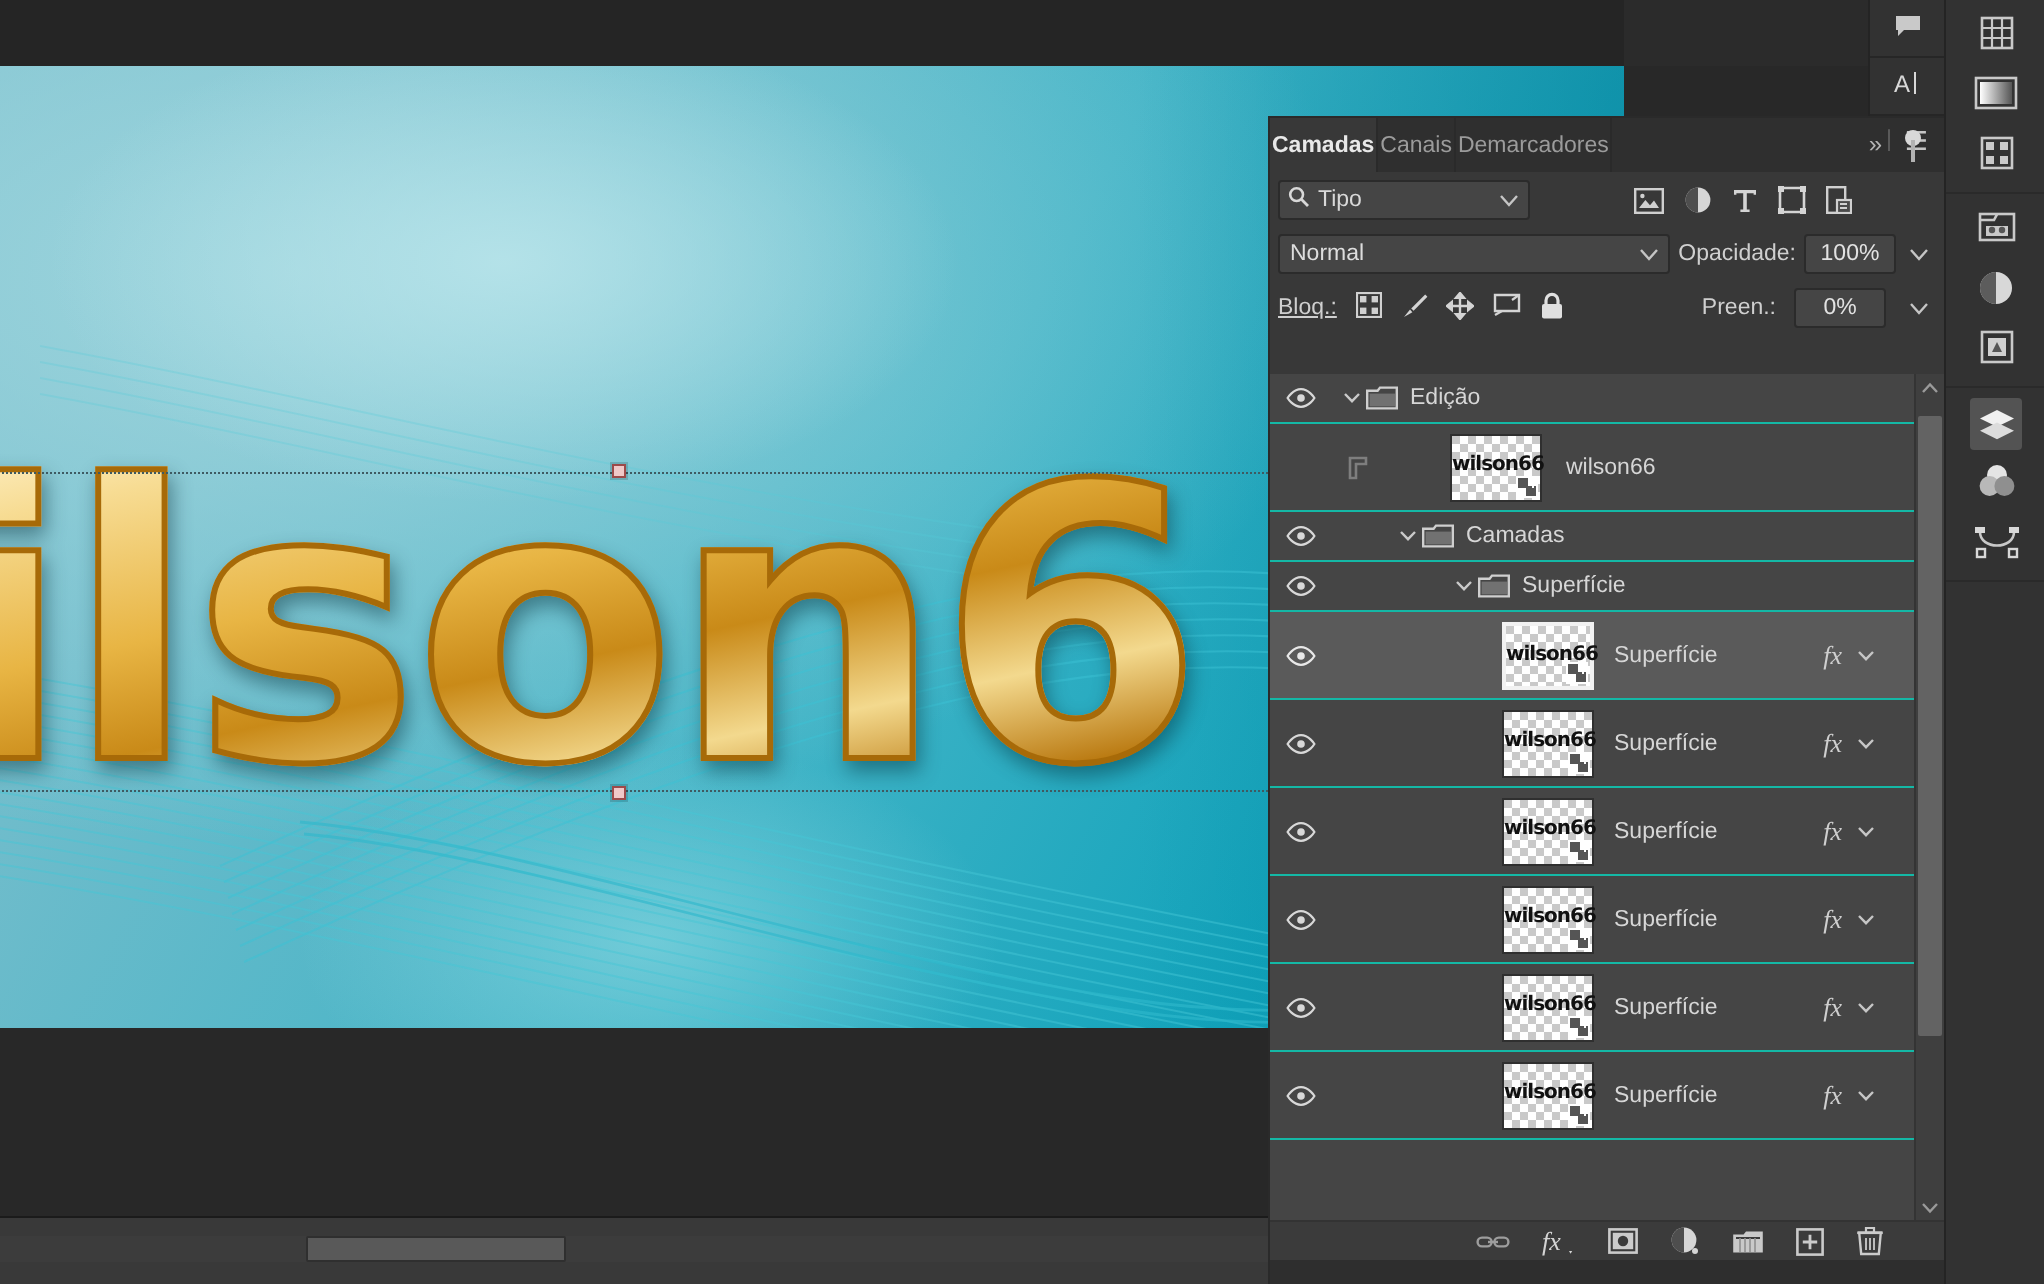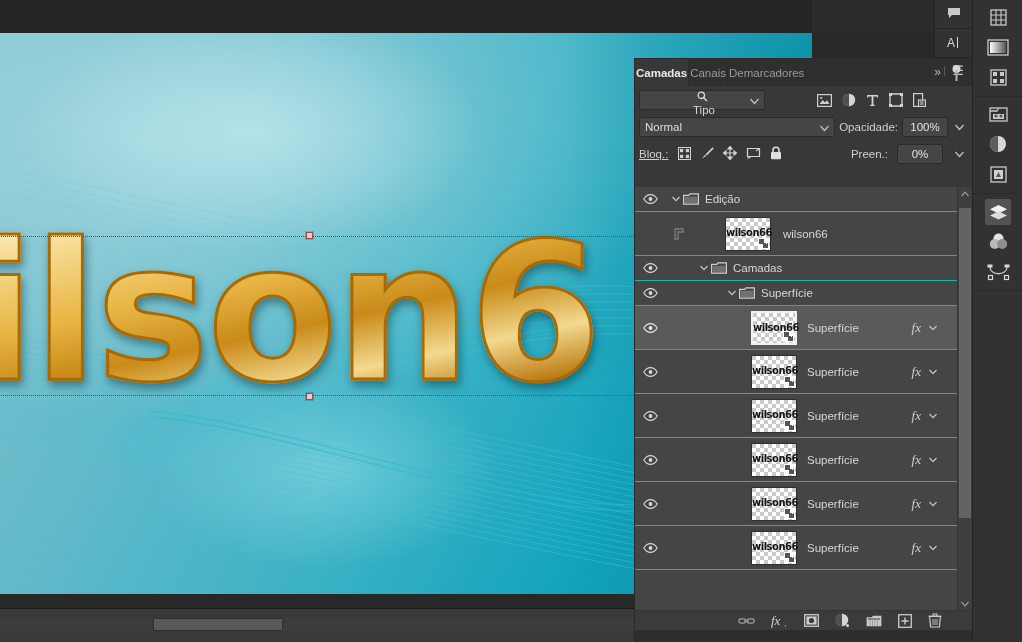--- a/index.html
+++ b/index.html
@@ -12,21 +12,21 @@
   }
 
   
   #app{ position:absolute; inset:0; background:#282828; }
 
   
   .topstrip{ position:absolute; left:0; top:0; width:812px; height:33px; background:#252525; }
   .topstrip-b{ position:absolute; left:812px; top:0; width:122px; height:33px; background:#2b2b2b; }
 
   
-  .doc-wrap{ position:absolute; left:0; top:33px; width:812px; height:561px; overflow:hidden; background:#1f1f1f; }
+  .doc-wrap{ position:absolute; left:0; top:33px; width:812px; height:481px; overflow:hidden; background:#1f1f1f; }
   .canvas{
     position:absolute; left:0; top:0; width:812px; height:575px;
     background:
       radial-gradient(120% 90% at 18% 18%, rgba(160,214,222,0.95) 0%, rgba(120,196,208,0.0) 55%),
       linear-gradient(118deg, #79bfcd 0%, #6fbccb 18%, #3fb3c6 52%, #11a3bb 78%, #0b97ad 100%);
   }
   
   .waves{ position:absolute; inset:0; opacity:.85; }
   .waves svg{ position:absolute; left:0; top:0; }
   .glow1{
@@ -109,21 +109,21 @@
   }
   .tab.active{ background:#383838; color:#e8e8e8; font-weight:bold; }
   .tabs .spacer{ flex:1; border-right:none; }
   .tabs .chev{ position:absolute; right:33px; top:6px; color:#b4b4b4; font-size:12px; letter-spacing:-2px; }
   .tabs .sep{ position:absolute; right:26px; top:5px; color:#5e5e5e; }
   .tabs .menu{ position:absolute; right:8px; top:6px; color:#c4c4c4; font-size:13px; line-height:12px; }
 
   .filterbar{ height:28px; display:flex; align-items:center; gap:0; padding:0 6px 0 4px; }
   .kindsel{
     width:126px; height:20px; background:#454545; border:1px solid #2b2b2b; border-radius:2px;
-    display:flex; align-items:center; padding:0 4px; position:relative; color:#d8d8d8;flex-direction:column;
+    display:flex; align-items:center; padding:0 4px; position:relative; color:#d8d8d8;
   }
   .kindsel .lbl{ margin-left:4px; font-size:11.5px; }
   .kindsel .cv{ position:absolute; right:5px; top:4px; }
   .filter-icons{ display:flex; align-items:center; gap:10px; margin-left:52px; }
   .filter-icons .fi{ color:#cfcfcf; display:flex; }
   .toggle-pin{ position:absolute; right:10px; top:6px; }
 
   .blendrow{ height:26px; display:flex; align-items:center; padding:0 6px 0 4px; gap:4px; }
   .blendsel{
     flex:1; height:20px; background:#454545; border:1px solid #2b2b2b; border-radius:2px;

